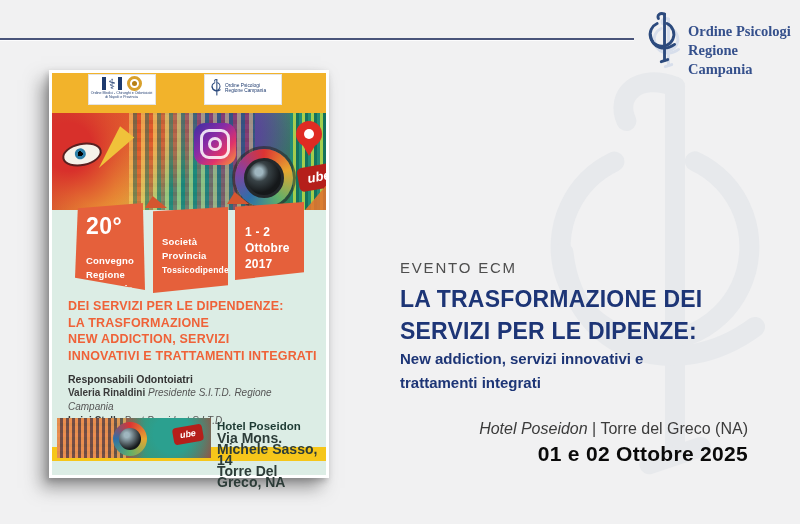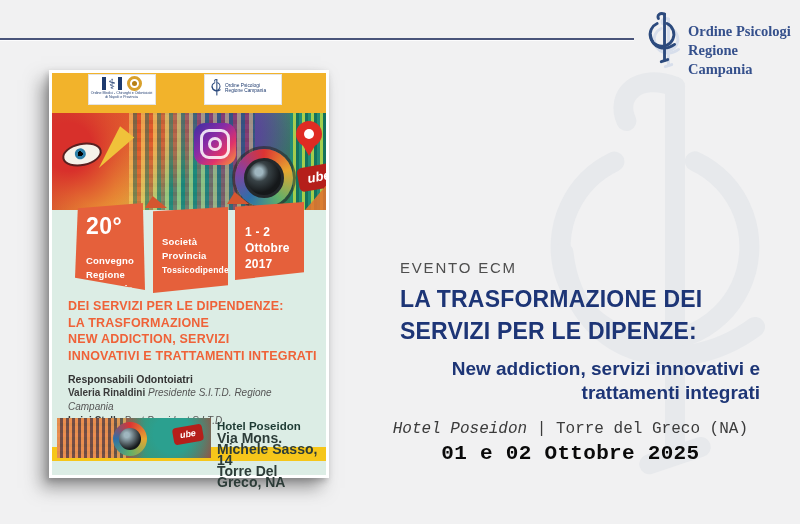--- a/index.html
+++ b/index.html
@@ -16,22 +16,22 @@
   .psi-small,.psi-ghost{position:absolute;left:4px;top:2px;width:36px;height:54px;}
   .psi-ghost{left:8px;top:7px;opacity:.55;}
   .brand-text{position:absolute;left:48px;top:12px;font-family:"Liberation Serif", serif;
     color:#35508c;font-size:14.5px;line-height:19px;font-weight:600;}
   
   .watermark{position:absolute;left:512px;top:66px;width:286px;height:436px;opacity:1;}
   
   .eyebrow{position:absolute;left:400px;top:243px;font-size:15px;letter-spacing:1.8px;color:#4e4e4e;font-weight:400;margin-top:16px;}
   .main-title{position:absolute;left:400px;top:283px;width:360px;color:#1d3576;}
   .main-title .t{font-size:23px;font-weight:800;line-height:32px;letter-spacing:.2px;}
-  .main-title .s{font-size:19px;font-weight:700;line-height:24px;margin-top:10px;text-align:right;}
-  .where-when{position:absolute;right:52px;top:420px;text-align:center;font-family:Liberation Mono, monospace;}
+  .main-title .s{font-size:15px;font-weight:700;line-height:24px;}
+  .where-when{position:absolute;right:52px;top:420px;text-align:right;}
   .venue{font-size:16px;color:#3b3b3b;}
   .venue .vn{font-style:italic;}
   .date{font-size:21px;font-weight:800;color:#0a0a0a;margin-top:4px;letter-spacing:.3px;}
   
   .poster{position:absolute;left:49px;top:70px;width:280px;height:408px;background:#fff;
     box-shadow:-8px 10px 16px rgba(70,70,70,.5),-2px 3px 6px rgba(70,70,70,.3);}
   .p-yellow{position:absolute;left:3px;top:3px;right:3px;height:40px;background:#f2b32b;}
   .p-logo-box{position:absolute;top:4px;height:31px;background:#fff;border:1px solid #e4e4e4;box-sizing:border-box;overflow:hidden;}
   .box-a{left:39px;width:68px;}
   .box-b{left:155px;width:78px;}

